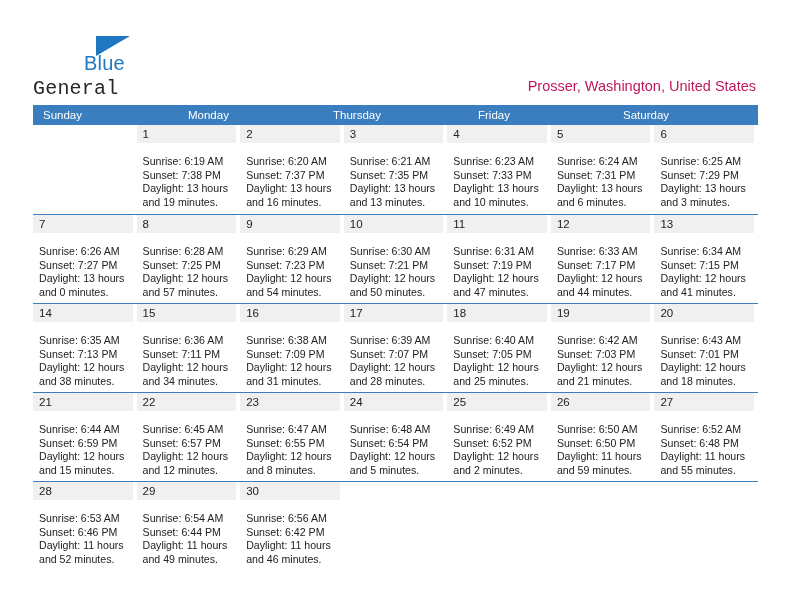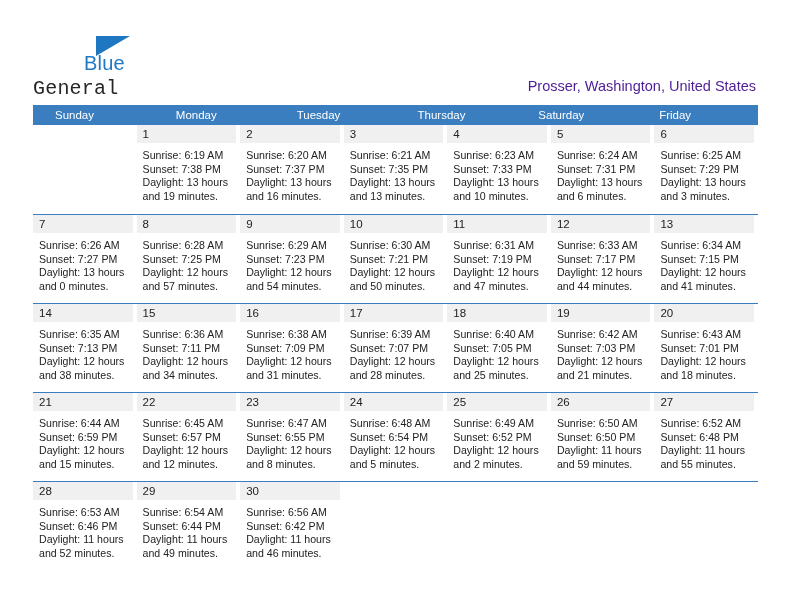--- a/index.html
+++ b/index.html
@@ -72,21 +72,21 @@
     font-size: 26px;
     color: #333333;
     white-space: nowrap;
     text-align: right;
   }
   .subtitle {
     position: absolute;
     right: 36px;
     top: 78px;
     font-size: 14.5px;
-    color: #4c1d95;
+    color: #be185d;
     white-space: nowrap;
     text-align: right;
   }
 
   
   .calendar {
     position: absolute;
     left: 33px;
     top: 105px;
     width: 725px;
@@ -95,21 +95,21 @@
     display: flex;
     width: 100%;
     background: #3a7ebf;
     height: 20px;
   }
   .weekday {
     flex: 1 1 0;
     color: #ffffff;
     font-size: 11.5px;
     line-height: 20px;
-    padding-left: 22px;
+    padding-left: 10px;
     box-sizing: border-box;
     white-space: nowrap;
     overflow: hidden;
   }
 
   .week-row {
     display: flex;
     width: 100%;
     height: 89px;
     border-top: 1px solid #3a7ebf;
@@ -132,21 +132,21 @@
     line-height: 18px;
     padding-left: 6px;
     color: #222222;
     box-sizing: border-box;
   }
   .day-cell.empty .day-number-band {
     background: transparent;
   }
   .day-lines {
     padding-left: 6px;
-    padding-top: 6px;
+    padding-top: 12px;
   }
   .day-line {
     font-size: 10.6px;
     line-height: 13.6px;
     color: #222222;
     white-space: nowrap;
   }
 </style>
 </head>
 <body>
@@ -161,24 +161,23 @@
       <span class="logo-blue">Blue</span>
     </div>
 
     <div class="subtitle">Prosser, Washington, United States</div>
   </div>
 
   <div class="calendar">
     <div class="weekday-row" id="weekday-row">
         <div class="weekday">Sunday</div>
         <div class="weekday">Monday</div>
-        <div class="weekday">Tuesday</div>
         <div class="weekday">Thursday</div>
+        <div class="weekday">Friday</div>
         <div class="weekday">Saturday</div>
-        <div class="weekday">Friday</div>
       </div>
     <div id="weeks-container">
         <div class="week-row">
           <div class="day-cell empty">
             <div class="day-number-band"></div>
             <div class="day-lines"></div>
           </div>
           <div class="day-cell">
             <div class="day-number-band">1</div>
             <div class="day-lines">

